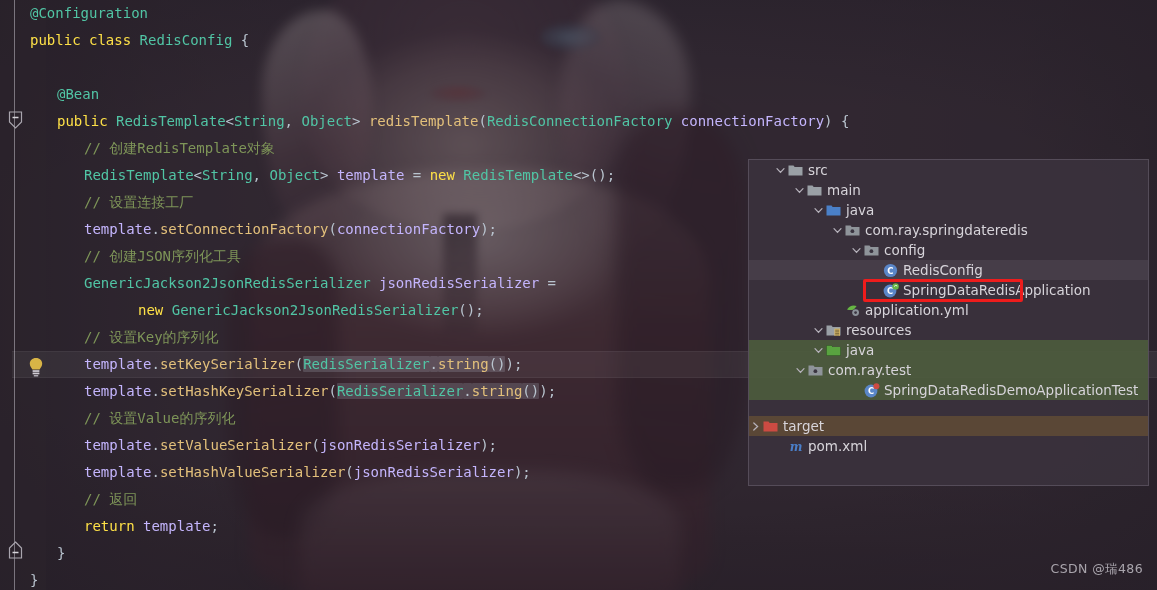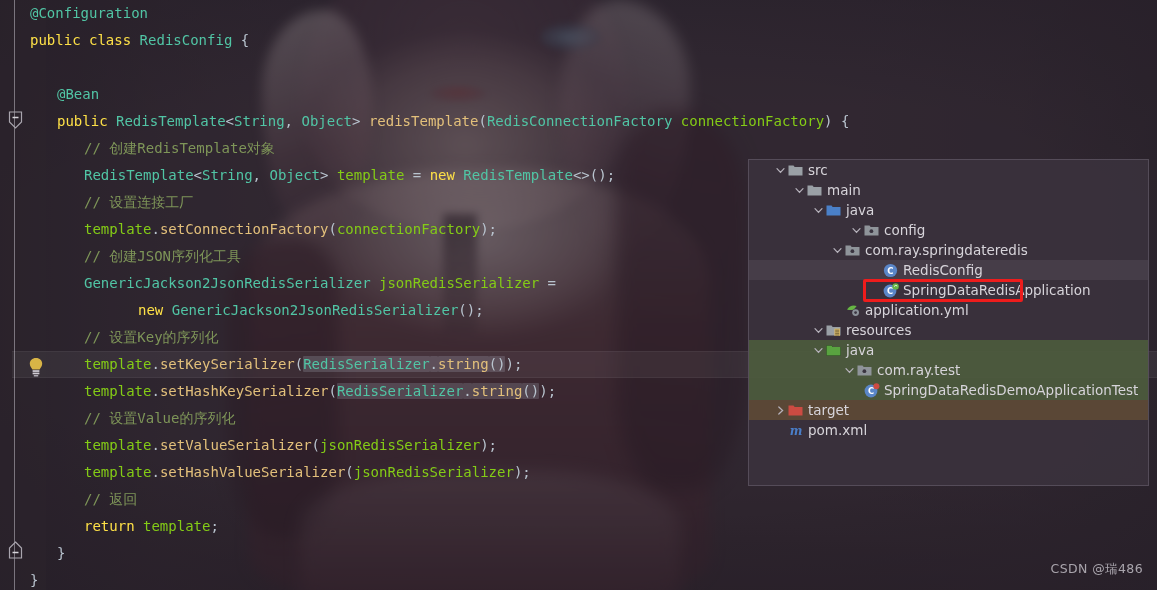--- a/index.html
+++ b/index.html
@@ -143,21 +143,21 @@
     height: 27px;
     padding-left: 18px;
   }
   .line.current {
     background: rgba(255,255,255,0.055);
     box-shadow: inset 0 1px 0 rgba(255,255,255,0.05), inset 0 -1px 0 rgba(255,255,255,0.05);
   }
   .tok-ann   { color: #51c5a5; }
   .tok-kw    { color: #fde047; }
   .tok-type  { color: #51c5a5; }
-  .tok-var   { color: #84cc16; }
+  .tok-var   { color: #c4b5fd; }
   .tok-method{ color: #e3c07b; }
   .tok-punct { color: #b9c4cf; }
   .tok-cmt   { color: #7e9558; }
   .tok-plain { color: #c4cdd6; }
   .hl-ident  { background: rgba(190,200,215,0.20); border-radius: 1px; }
 
   
   #project-panel {
     position: absolute; left: 748px; top: 159px; width: 401px; height: 327px;
     background: rgba(60,51,62,0.80);
@@ -294,47 +294,47 @@
               <path d="M1 2.6 L4.5 6.4 L8 2.6" fill="none" stroke="#b6b2bb" stroke-width="1.25" stroke-linecap="round"></path>
             </svg>
           </span>
           <span class="tw-icon">
             <svg width="15" height="14" viewBox="0 0 15 14">
               <path d="M0.5 2.6 h5 l1.2 1.5 h7.8 v8.5 h-14 z" fill="#4a80c8"></path>
             </svg>
           </span>
           <span class="tw-label">java</span>
         </div>
-        <div class="tree-row" style="padding-left: 101px;">
+        <div class="tree-row" style="padding-left: 82px;">
           <span class="chev">
             <svg width="9" height="9" viewBox="0 0 9 9">
               <path d="M1 2.6 L4.5 6.4 L8 2.6" fill="none" stroke="#b6b2bb" stroke-width="1.25" stroke-linecap="round"></path>
             </svg>
           </span>
           <span class="tw-icon">
             <svg width="15" height="14" viewBox="0 0 15 14">
               <path d="M0.5 2.6 h5 l1.2 1.5 h7.8 v8.5 h-14 z" fill="#8f949a"></path>
               <circle cx="7.4" cy="8.2" r="1.9" fill="#3a3440"></circle>
             </svg>
           </span>
-          <span class="tw-label">config</span>
-        </div>
-        <div class="tree-row" style="padding-left: 82px;">
+          <span class="tw-label">com.ray.springdateredis</span>
+        </div>
+        <div class="tree-row" style="padding-left: 101px;">
           <span class="chev">
             <svg width="9" height="9" viewBox="0 0 9 9">
               <path d="M1 2.6 L4.5 6.4 L8 2.6" fill="none" stroke="#b6b2bb" stroke-width="1.25" stroke-linecap="round"></path>
             </svg>
           </span>
           <span class="tw-icon">
             <svg width="15" height="14" viewBox="0 0 15 14">
               <path d="M0.5 2.6 h5 l1.2 1.5 h7.8 v8.5 h-14 z" fill="#8f949a"></path>
               <circle cx="7.4" cy="8.2" r="1.9" fill="#3a3440"></circle>
             </svg>
           </span>
-          <span class="tw-label">com.ray.springdateredis</span>
+          <span class="tw-label">config</span>
         </div>
         <div class="tree-row sel-grey" style="padding-left: 120px;">
           <span class="chev blank">
             <svg width="9" height="9" viewBox="0 0 9 9"></svg>
           </span>
           <span class="tw-icon">
             <svg width="15" height="15" viewBox="0 0 15 15">
               <circle cx="7.5" cy="7.5" r="6.6" fill="#5a86c8"></circle>
               <text x="7.5" y="10.9" font-family="DejaVu Sans, sans-serif" font-size="8.6" font-weight="bold" fill="#ffffff" text-anchor="middle">C</text>
             </svg>
@@ -395,21 +395,21 @@
             </svg>
           </span>
           <span class="tw-icon">
             <svg width="15" height="14" viewBox="0 0 15 14">
               <path d="M0.5 2.6 h5 l1.2 1.5 h7.8 v8.5 h-14 z" fill="#5aa council"></path>
               <path d="M0.5 2.6 h5 l1.2 1.5 h7.8 v8.5 h-14 z" fill="#59a340"></path>
             </svg>
           </span>
           <span class="tw-label">java</span>
         </div>
-        <div class="tree-row sel-green" style="padding-left: 94px; text-align: center;">
+        <div class="tree-row sel-green" style="padding-left: 45px; text-align: center;">
           <span class="chev">
             <svg width="9" height="9" viewBox="0 0 9 9">
               <path d="M1 2.6 L4.5 6.4 L8 2.6" fill="none" stroke="#b6b2bb" stroke-width="1.25" stroke-linecap="round"></path>
             </svg>
           </span>
           <span class="tw-icon">
             <svg width="15" height="14" viewBox="0 0 15 14">
               <path d="M0.5 2.6 h5 l1.2 1.5 h7.8 v8.5 h-14 z" fill="#8f949a"></path>
               <circle cx="7.4" cy="8.2" r="1.9" fill="#3a3440"></circle>
             </svg>
@@ -422,21 +422,21 @@
           </span>
           <span class="tw-icon">
             <svg width="16" height="15" viewBox="0 0 16 15">
               <circle cx="7" cy="8" r="6.4" fill="#5a86c8"></circle>
               <text x="7" y="11.3" font-family="DejaVu Sans, sans-serif" font-size="8.4" font-weight="bold" fill="#ffffff" text-anchor="middle">C</text>
               <circle cx="12.4" cy="3.2" r="3.0" fill="#cc4b42"></circle>
             </svg>
           </span>
           <span class="tw-label">SpringDataRedisDemoApplicationTest</span>
         </div>
-        <div class="tree-row sel-brown" style="padding-left: 25px;">
+        <div class="tree-row sel-brown" style=" margin-top: 16px;">
           <span class="chev">
             <svg width="9" height="9" viewBox="0 0 9 9">
               <path d="M2.8 1 L6.6 4.5 L2.8 8" fill="none" stroke="#b6b2bb" stroke-width="1.25" stroke-linecap="round"></path>
             </svg>
           </span>
           <span class="tw-icon">
             <svg width="15" height="14" viewBox="0 0 15 14">
               <path d="M0.5 2.6 h5 l1.2 1.5 h7.8 v8.5 h-14 z" fill="#cc4b42"></path>
             </svg>
           </span>

